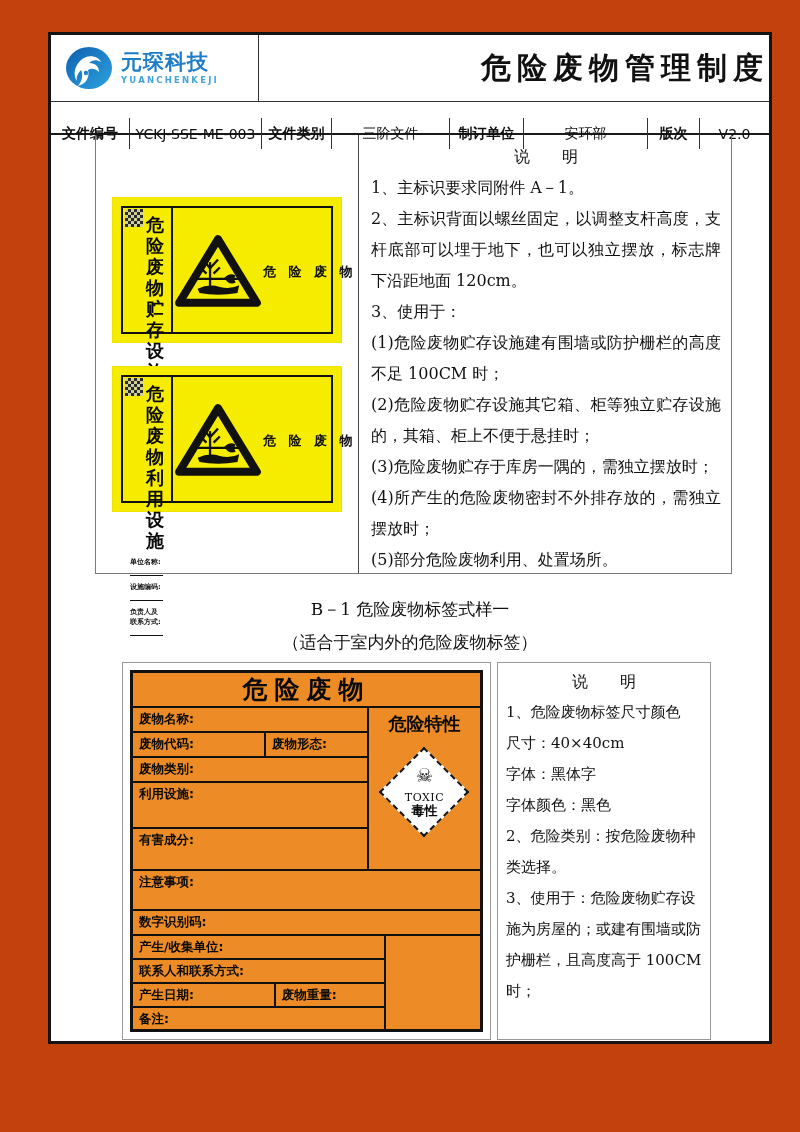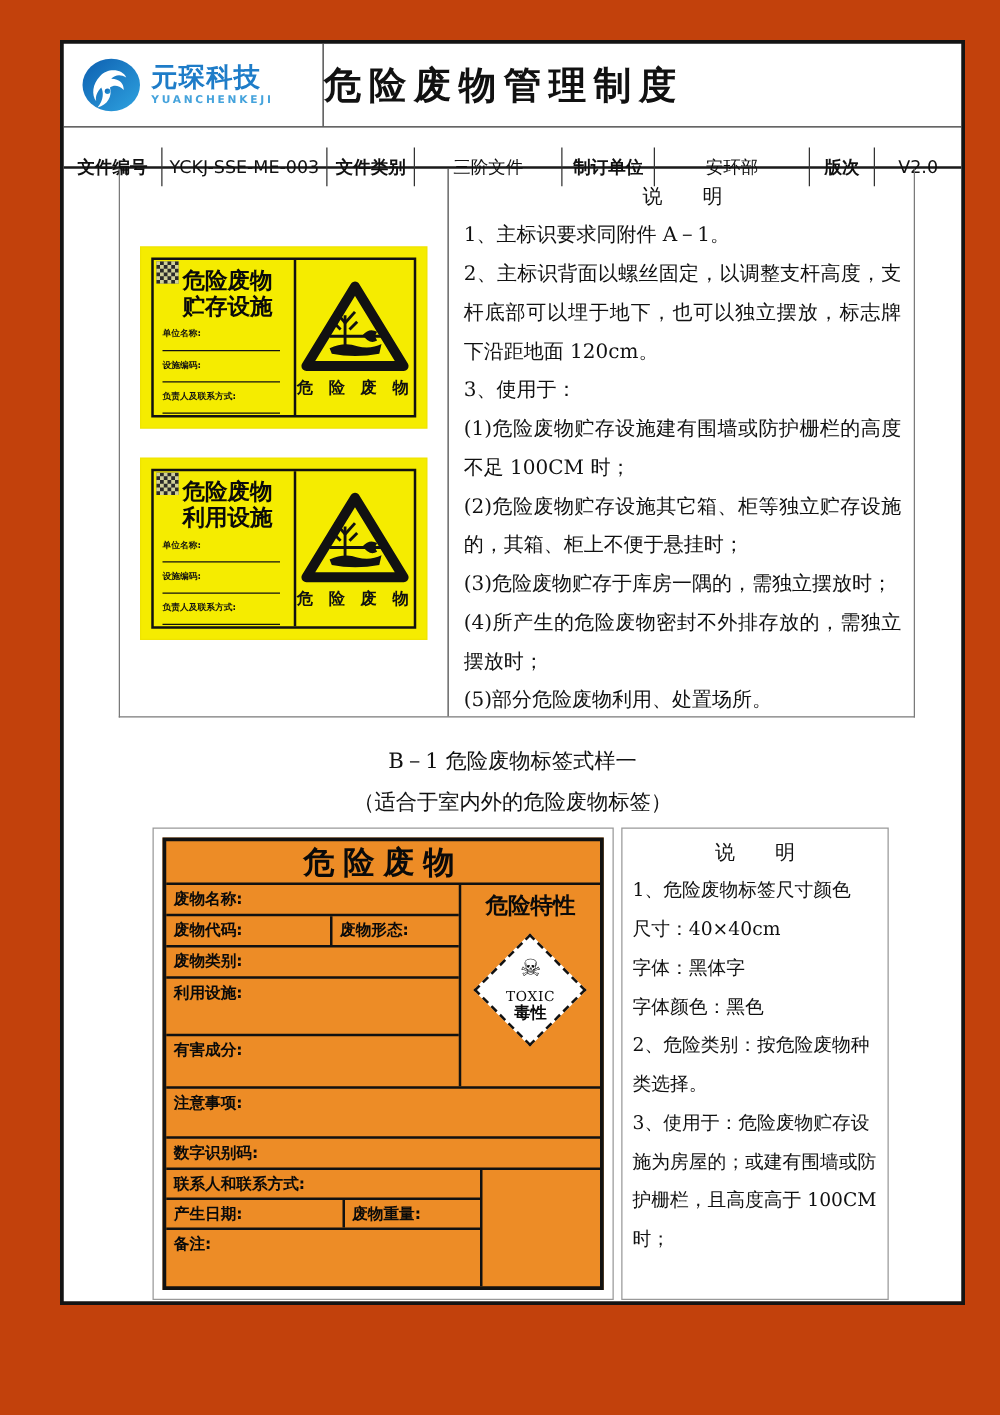--- a/index.html
+++ b/index.html
@@ -8,21 +8,21 @@
           font-family:"DejaVu Serif","Liberation Serif",serif; color:#111; }
   .frame { position:absolute; left:48px; top:32px; width:724px; height:1012px;
            border:3px solid #141414; display:flex; flex-direction:column; background:#fff; }
 
   
   .hdr { height:66px; display:flex; }
   .logo-cell { width:208px; border-right:1px solid #333; display:flex; align-items:center; padding-left:14px; gap:8px; }
   .logo-text { display:flex; flex-direction:column; line-height:1; }
   .brand { font-family:"DejaVu Sans","Liberation Sans",sans-serif; font-weight:bold; font-size:21px; color:#1E7CC8; letter-spacing:1px; }
   .brand-sub { font-family:"DejaVu Sans",sans-serif; font-weight:bold; font-size:8.5px; color:#45A3DC; letter-spacing:2.2px; margin-top:3px; }
-  .title-cell { flex:1; display:flex; align-items:center; justify-content:flex-start;font-family:Liberation Mono, monospace; }
+  .title-cell { flex:1; display:flex; align-items:center; justify-content:flex-end;font-family:Liberation Mono, monospace; }
   .doc-title { font-size:30px; font-weight:bold; letter-spacing:6px; }
 
   
   .meta { height:34px; border-top:1px solid #333; border-bottom:2px solid #1a1a1a; display:flex; font-size:14px; }
   .meta > div { display:flex; align-items:center; justify-content:center; border-left:1px solid #333; height:100%;margin-top:16px; }
   .meta > div:first-child { border-left:none; }
   .m-label { font-weight:bold; }
   .m-val-mono { font-family:"DejaVu Sans","Liberation Sans",sans-serif; font-size:14px; }
   .w0{width:78px}.w1{width:132px}.w2{width:70px}.w3{width:118px}.w4{width:74px}.w5{width:124px}.w6{width:52px}.w7{flex:1}
 
@@ -38,21 +38,21 @@
   .sign { width:228px; height:144px; background:#F5EC00; position:relative; box-shadow:0 0 0 1px #efe400; }
   .sign-inner { position:absolute; inset:8px; border:2px solid #111; display:flex; }
   .sign-left { width:55%; border-right:2px solid #111; position:relative; padding:3px 7px 3px 7px;
                font-family:"DejaVu Sans",sans-serif; }
   .qr { position:absolute; top:1px; left:2px; width:18px; height:18px;
         background: conic-gradient(#2a2a2a 25%, #cfcf9a 0 50%, #2a2a2a 0 75%, #cfcf9a 0) 0 0/6px 6px; }
   .sign-title { margin:3px 0 0 16px; font-weight:bold; font-size:18px; line-height:21px; color:#0a0a0a; }
   .sf { margin-top:6px; }
   .sf-label { font-size:7px; font-weight:bold; color:#111; display:block; }
   .sf-line { height:9px; border-bottom:1.5px solid #111; width:96%; }
-  .sign-right { flex:1; display:flex; flex-direction:column; align-items:center; justify-content:center; padding-top:2px; }
+  .sign-right { flex:1; display:flex; flex-direction:row; align-items:center; justify-content:center; padding-top:2px; }
   .sign-caption { font-family:"DejaVu Sans",sans-serif; font-weight:bold; font-size:13px; letter-spacing:4px; margin-top:2px; white-space:nowrap; }
 
   .notes1 { flex:1; padding:6px 10px 0 12px; font-size:16px; line-height:31px; }
   .notes-title { text-align:center; font-weight:normal; font-size:16px; }
   .note-item { text-align:justify; }
 
   .interlude { position:absolute; left:0; top:458px; width:100%; text-align:center; font-size:17px; line-height:33px; }
 
   
   .label-box { position:absolute; left:71px; top:527px; width:369px; height:378px;
@@ -254,20 +254,21 @@
                   <span class="toxic">TOXIC</span>
                   <span class="toxic-sub">毒性</span>
                 </div>
               </div>
             </div>
           </div>
           <div class="ol-row" style="height:42px; border-top:2px solid #111;">注意事项:</div>
           <div class="ol-row h25">数字识别码:</div>
           <div class="ol-bottom">
             <div class="ol-bl">
+              <div class="ol-row" style="height:24px">产生/收集单位:</div>
               <div class="ol-row" style="height:24px">联系人和联系方式:</div>
               <div class="ol-row ol-split" style="height:24px">
                 <div class="c1">产生日期:</div>
                 <div class="c2">废物重量:</div>
               </div>
               <div class="ol-row last">备注:</div>
             </div>
             <div class="ol-br"></div>
           </div>
         </div>

